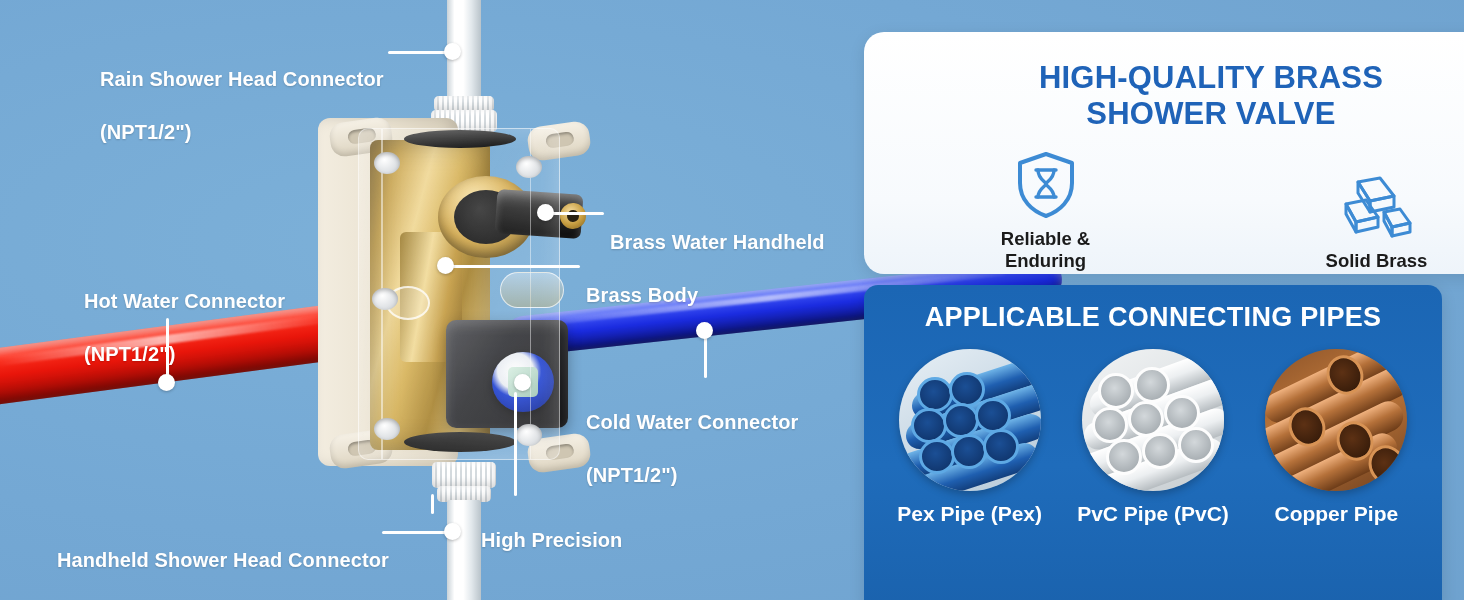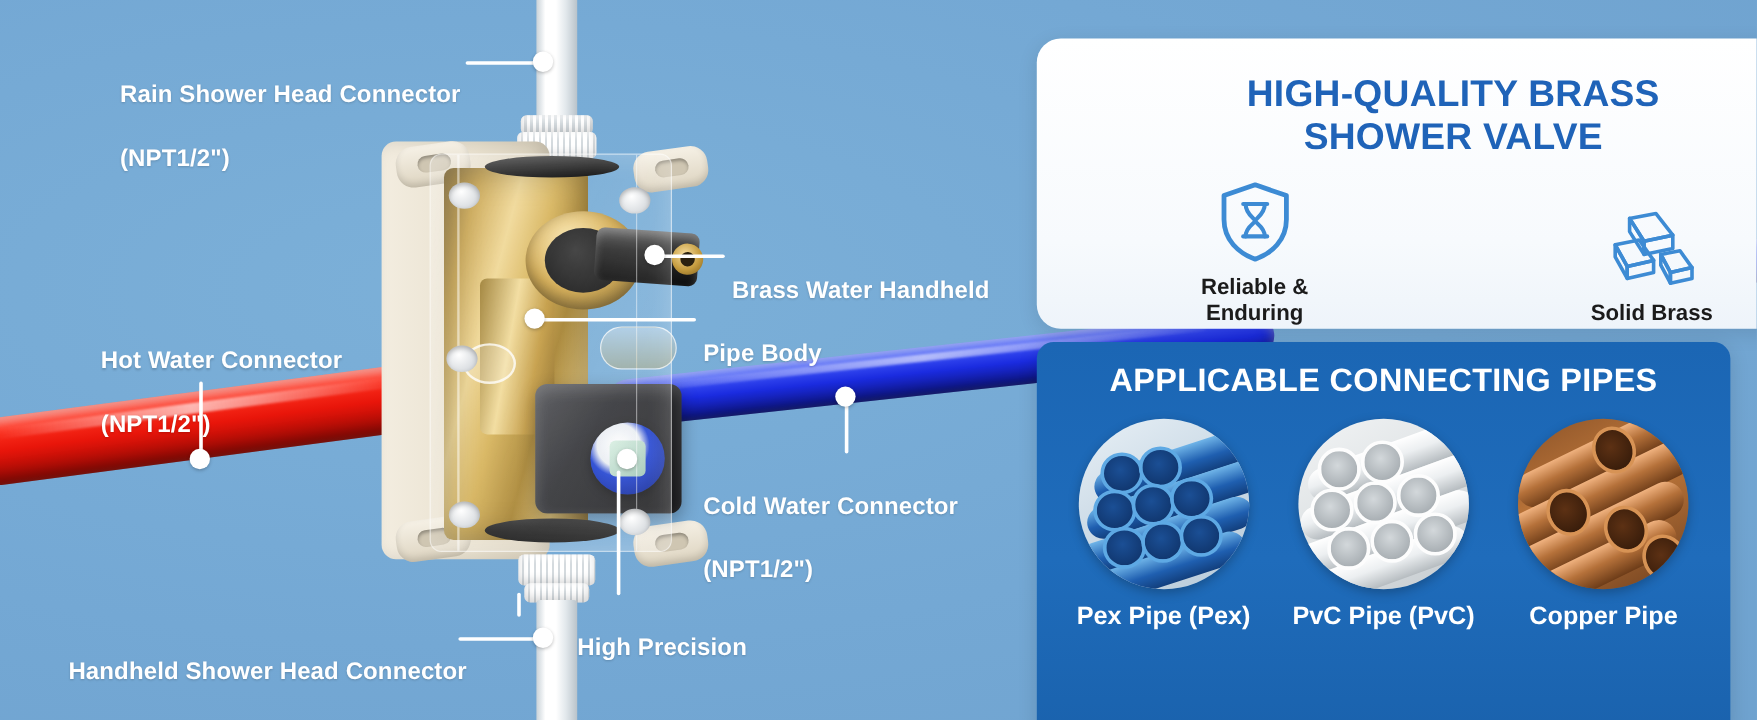--- a/index.html
+++ b/index.html
@@ -235,21 +235,21 @@
   <div class="lline" style="left:382px;top:531px;width:68px;"></div>
   <div class="ldot" style="left:444px;top:523px;"></div>
 
   <div class="callout" style="left:610px;top:203px;">
     <div>Brass Water Handheld</div>
   </div>
   <div class="lline" style="left:552px;top:212px;width:52px;"></div>
   <div class="ldot" style="left:537px;top:204px;"></div>
 
   <div class="callout" style="left:586px;top:256px;">
-    <div>Pipe Body</div>
+    <div>Brass Body</div>
   </div>
   <div class="lline" style="left:452px;top:265px;width:128px;"></div>
   <div class="ldot" style="left:437px;top:257px;"></div>
 
   <div class="callout" style="left:586px;top:383px;">
     <div>Cold Water Connector</div>
     <div>(NPT1/2")</div>
   </div>
   <div class="lline v" style="left:704px;top:332px;height:46px;width:2.6px;"></div>
   <div class="ldot" style="left:696px;top:322px;"></div>

